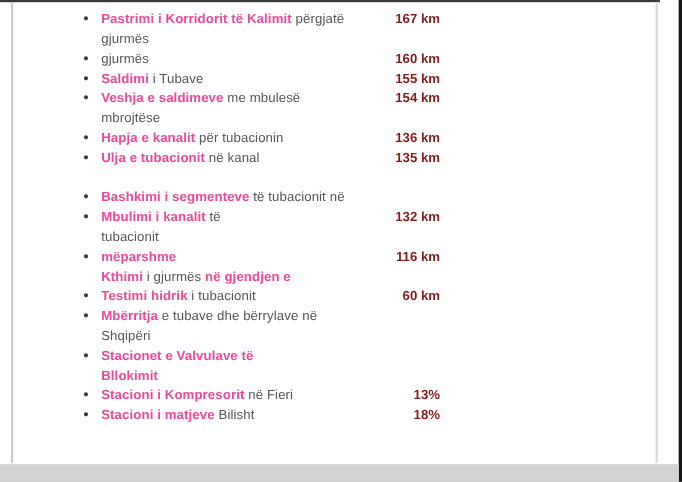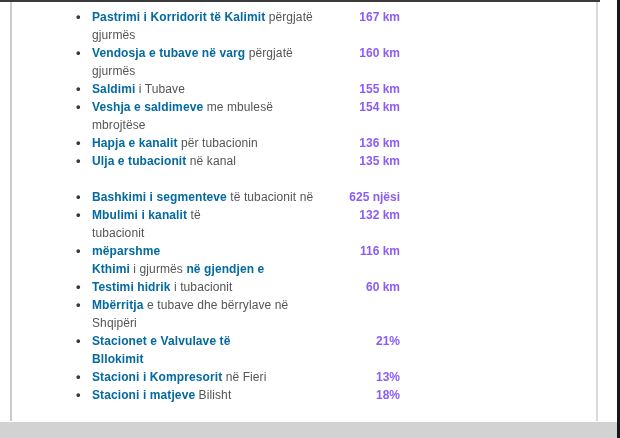--- a/index.html
+++ b/index.html
@@ -16,24 +16,24 @@
   .content{position:absolute;top:8px;left:0;width:596px;}
   ul.plist{list-style:none;margin:0;padding:0;}
   ul.plist + ul.plist{margin-top:18px;}
   ul.plist li{position:relative;padding-left:92px;min-height:18px;}
   .bullet{
     position:absolute;left:76px;top:0;line-height:18px;
     font-size:13px;font-weight:bold;color:#3a3a3a;
   }
   .lines{width:250px;}
   .line{line-height:18px;font-size:12px;color:#555555;letter-spacing:0.1px;}
-  .seg.bold{font-weight:bold;color:#0369a1;}
+  .seg.bold{font-weight:bold;color:#ec4899;}
   .value{
     position:absolute;left:318px;top:0;width:82px;text-align:right;
-    line-height:18px;font-size:12px;font-weight:bold;color:#8b5cf6;
+    line-height:18px;font-size:12px;font-weight:bold;color:#7f1d1d;
   }
 </style>
 </head>
 <body>
 
 <div class="top-border"></div>
 <div class="left-line"></div>
 <div class="col-divider"></div>
 <div class="right-edge"></div>
 <div class="bottom-strip"></div>
@@ -44,21 +44,20 @@
         <span class="bullet">•</span>
         <div class="lines">
           <div class="line"><span class="seg bold">Pastrimi i Korridorit të Kalimit</span><span class="seg"> përgjatë</span></div>
           <div class="line"><span class="seg">gjurmës</span></div>
         </div>
         <span class="value">167 km</span>
       </li>
       <li>
         <span class="bullet">•</span>
         <div class="lines">
-          <div class="line"><span class="seg bold">Vendosja e tubave në varg</span><span class="seg"> përgjatë</span></div>
           <div class="line"><span class="seg">gjurmës</span></div>
         </div>
         <span class="value">160 km</span>
       </li>
       <li>
         <span class="bullet">•</span>
         <div class="lines">
           <div class="line"><span class="seg bold">Saldimi</span><span class="seg"> i Tubave</span></div>
         </div>
         <span class="value">155 km</span>
@@ -85,21 +84,20 @@
         </div>
         <span class="value">135 km</span>
       </li>
     </ul>
     <ul class="plist">
       <li>
         <span class="bullet">•</span>
         <div class="lines">
           <div class="line"><span class="seg bold">Bashkimi i segmenteve</span><span class="seg"> të tubacionit në</span></div>
         </div>
-        <span class="value">625 njësi</span>
       </li>
       <li>
         <span class="bullet">•</span>
         <div class="lines">
           <div class="line"><span class="seg bold">Mbulimi i kanalit</span><span class="seg"> të</span></div>
           <div class="line"><span class="seg">tubacionit</span></div>
         </div>
         <span class="value">132 km</span>
       </li>
       <li>
@@ -123,21 +121,20 @@
           <div class="line"><span class="seg bold">Mbërritja</span><span class="seg"> e tubave dhe bërrylave në</span></div>
           <div class="line"><span class="seg">Shqipëri</span></div>
         </div>
       </li>
       <li>
         <span class="bullet">•</span>
         <div class="lines">
           <div class="line"><span class="seg bold">Stacionet e Valvulave të</span></div>
           <div class="line"><span class="seg bold">Bllokimit</span></div>
         </div>
-        <span class="value">21%</span>
       </li>
       <li>
         <span class="bullet">•</span>
         <div class="lines">
           <div class="line"><span class="seg bold">Stacioni i Kompresorit</span><span class="seg"> në Fieri</span></div>
         </div>
         <span class="value">13%</span>
       </li>
       <li>
         <span class="bullet">•</span>

